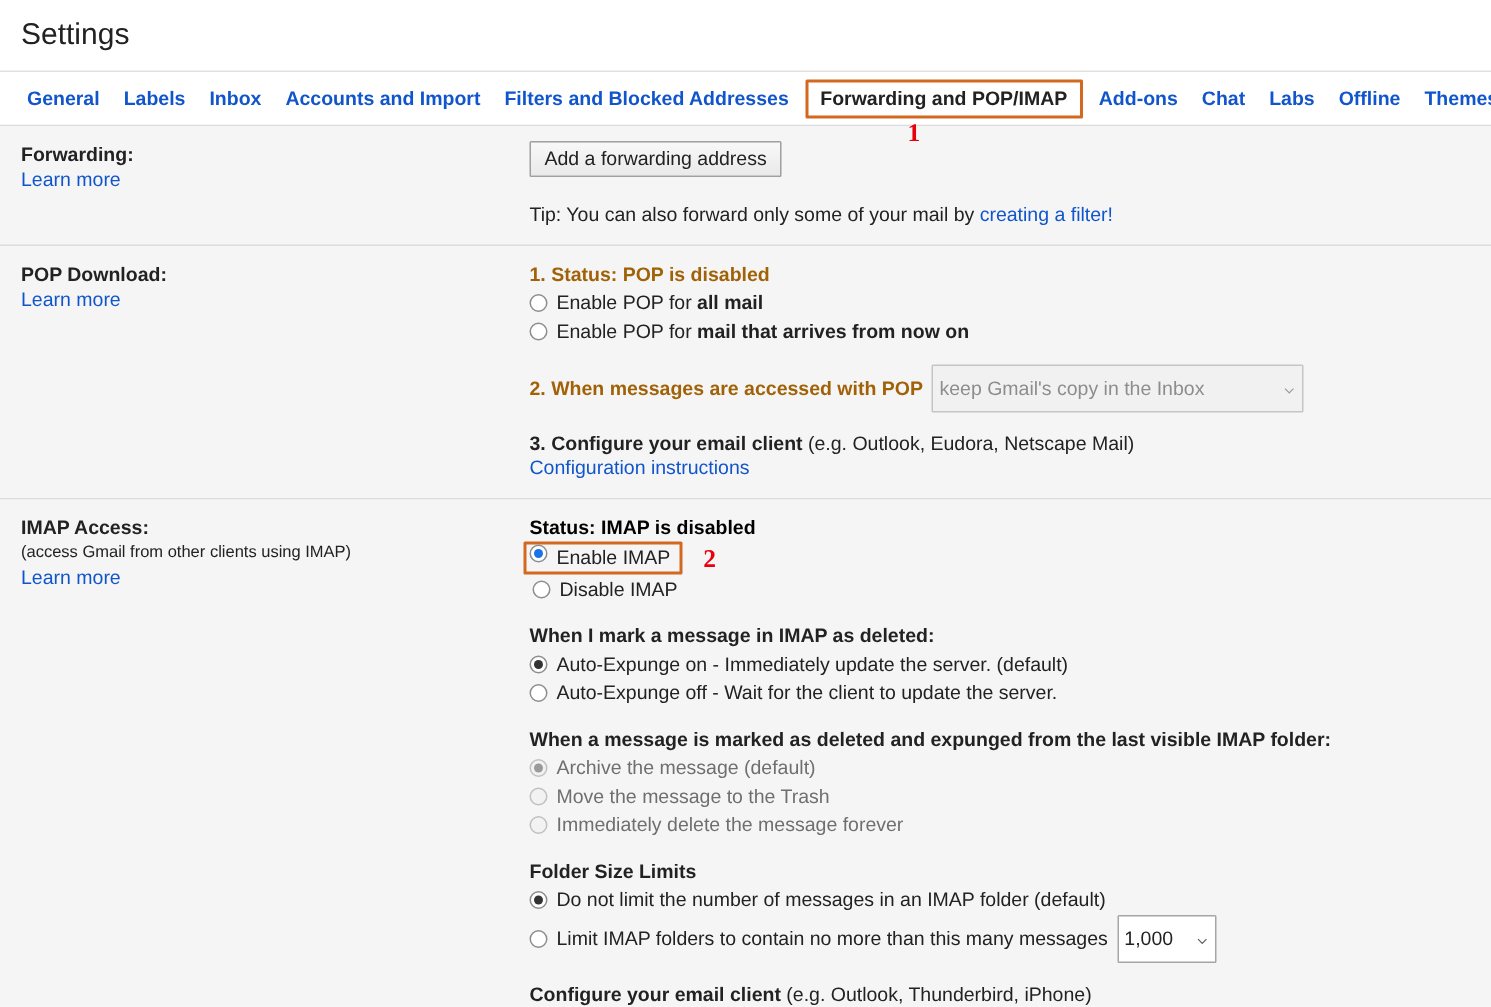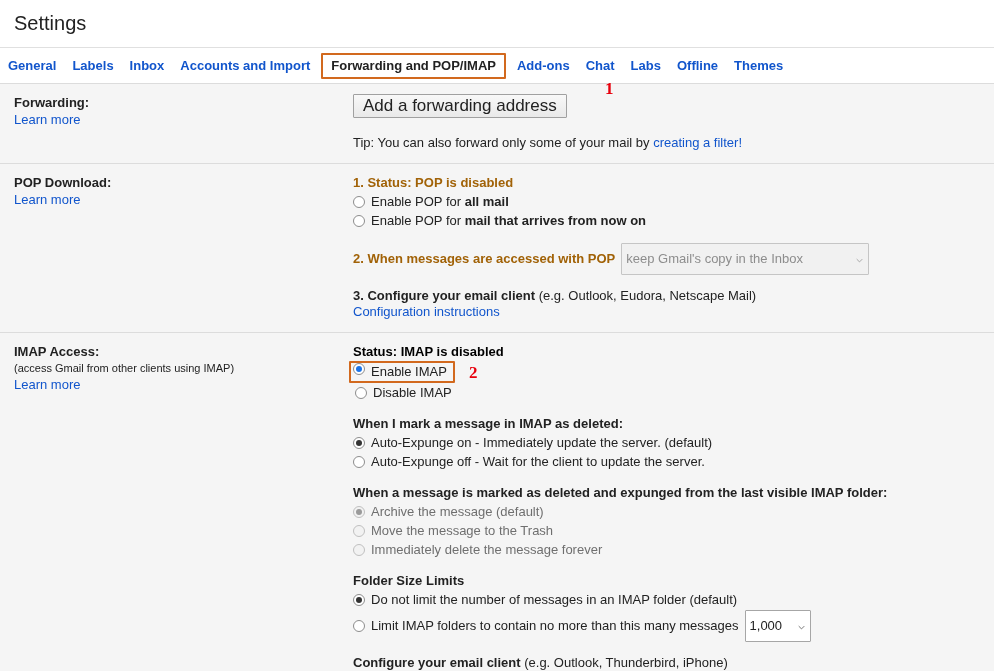--- a/index.html
+++ b/index.html
@@ -37,20 +37,21 @@
     border-top: 1px solid #e0e0e0;
     background: #ffffff;
     height: 36px;
     box-sizing: border-box;
     position: relative;
   }
   .tabs {
     display: flex;
     align-items: center;
     height: 100%;
+    padding-left: 10px;
     box-sizing: border-box;
   }
   .tab {
     font-size: 13px;
     font-weight: bold;
     color: #15c;
     padding: 0 8px;
     line-height: 24px;
     cursor: pointer;
     white-space: nowrap;
@@ -112,21 +113,21 @@
     color: #15c;
     font-size: 13px;
     text-decoration: none;
     cursor: pointer;
     line-height: 17px;
   }
 
   
   .btn {
     font-family: "Liberation Sans", sans-serif;
-    font-size: 17px;
+    font-size: 13px;
     color: #222222;
     background: linear-gradient(#f8f8f8, #e9e9e9);
     border: 1px solid #a0a0a0;
     border-radius: 1px;
     padding: 3px 9px 4px 9px;
     cursor: pointer;
     line-height: 15px;
     text-align: right;
   }
 
@@ -265,20 +266,21 @@
 <div class="page-header">
   <div class="page-title">Settings</div>
 </div>
 
 <div class="tabs-wrap">
   <div class="tabs">
     <div class="tab">General</div>
     <div class="tab">Labels</div>
     <div class="tab">Inbox</div>
     <div class="tab">Accounts and Import</div>
+    <div class="tab">Filters and Blocked Addresses</div>
     <div class="tab active">Forwarding and POP/IMAP</div>
     <div class="tab">Add-ons</div>
     <div class="tab">Chat</div>
     <div class="tab">Labs</div>
     <div class="tab">Offline</div>
     <div class="tab">Themes</div>
   </div>
 </div>
 <div class="annot-num annot-tab1">1</div>
 

